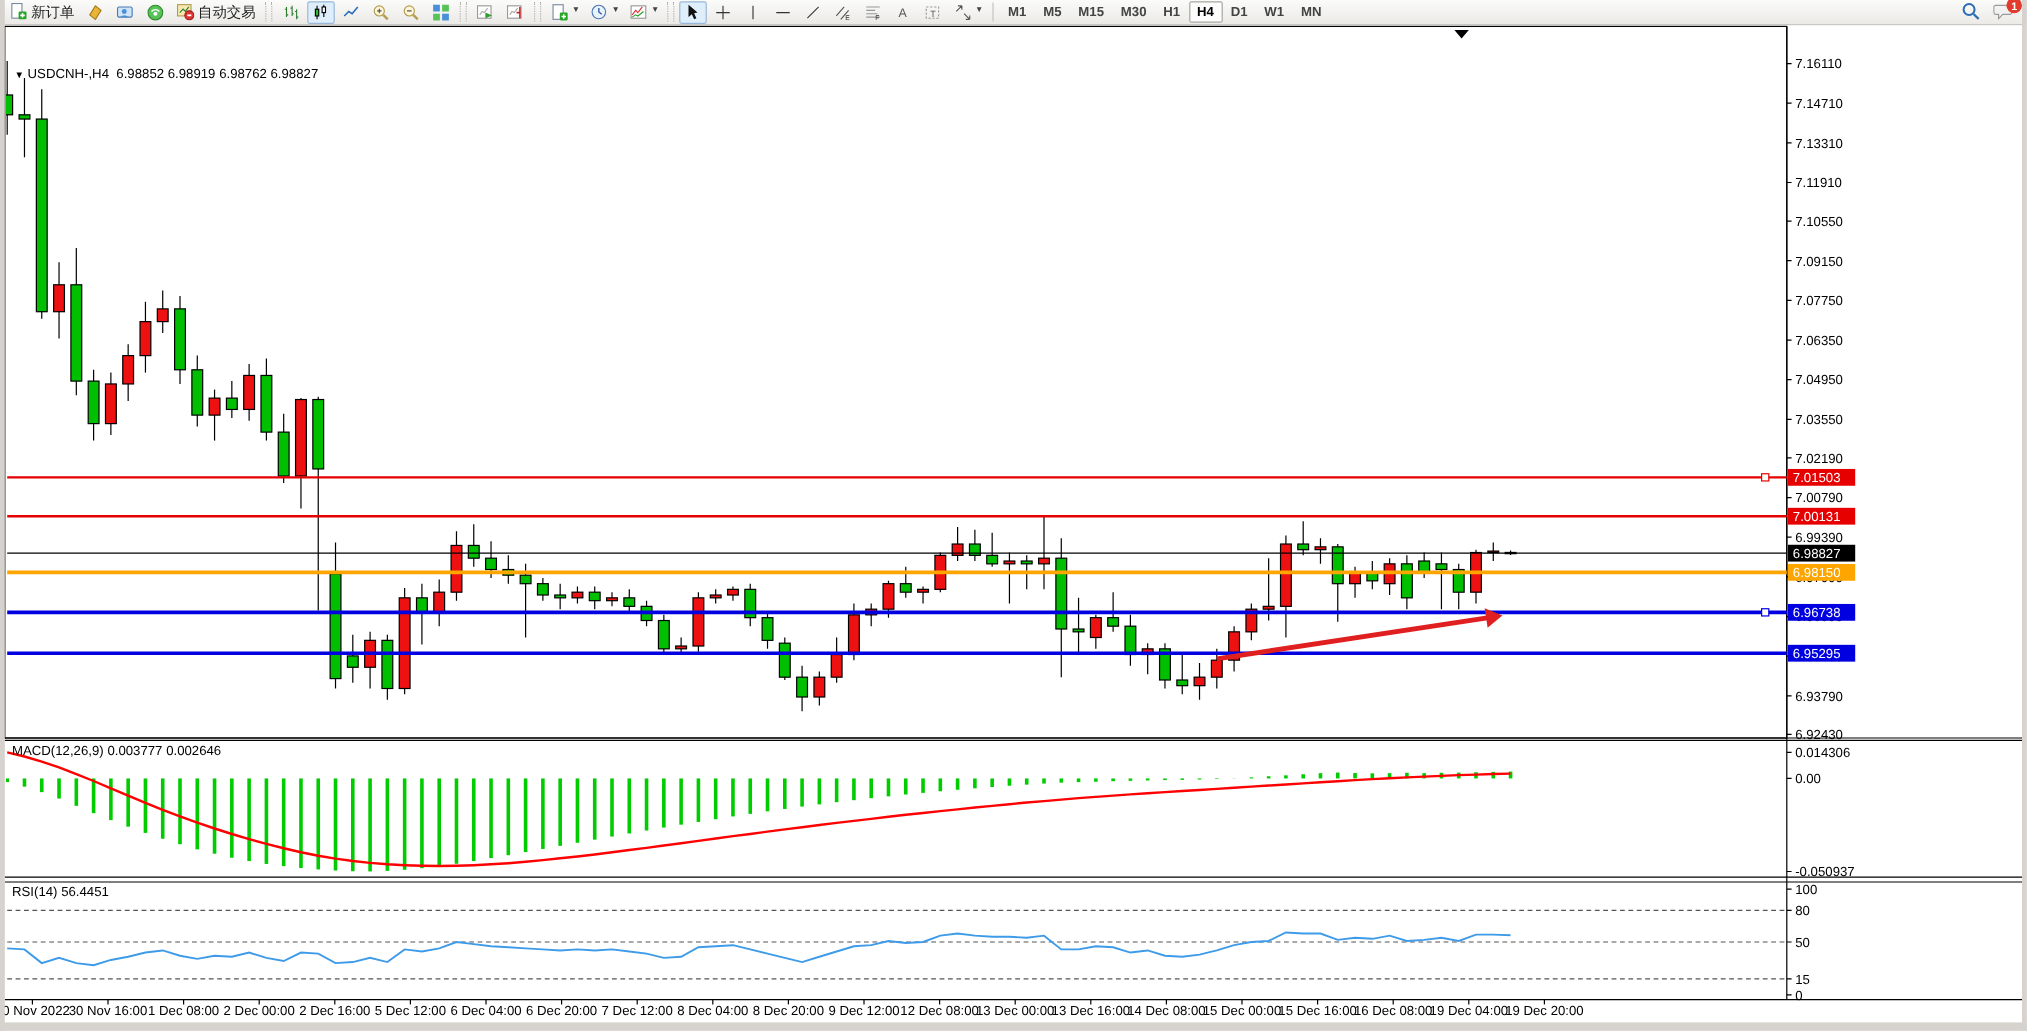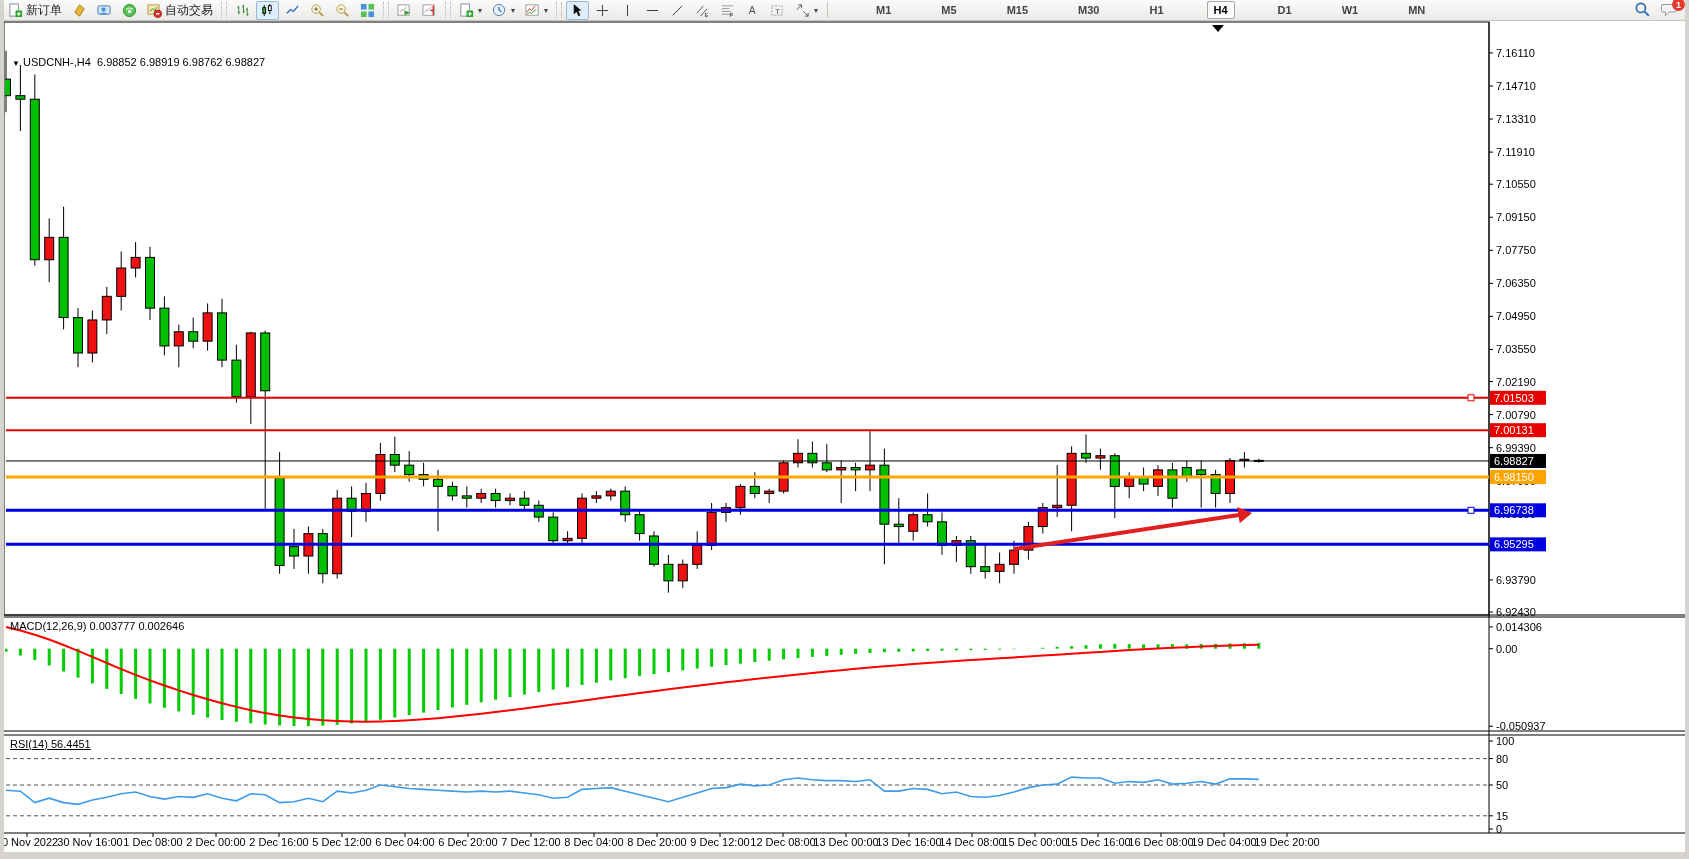--- a/index.html
+++ b/index.html
@@ -6,27 +6,27 @@
   body{width:1689px;height:859px;overflow:hidden;background:#fff;
        font-family:"Liberation Sans",sans-serif;position:relative;}
   
   .frame-left{position:absolute;left:0;top:0;width:4px;height:859px;background:#d6d3ce;}
   .frame-right{position:absolute;right:0;top:0;width:4px;height:859px;background:#d6d3ce;}
   .frame-bottom{position:absolute;left:0;top:852px;width:1689px;height:7px;background:#d6d3ce;}
   
   .toolbar{position:absolute;left:0;top:0;width:1689px;height:21px;
            background:linear-gradient(#fbfbfa,#ebeae7);border-bottom:1px solid #c9c7c3;
            display:flex;align-items:center;gap:2px;padding-left:4px;box-sizing:border-box;font-size:12px;color:#222;}
-  .tb-btn{display:inline-flex;align-items:center;gap:3px;padding:1px 3px;border:1px solid transparent;border-radius:2px;cursor:default;}
+  .tb-btn{display:inline-flex;align-items:flex-start;gap:3px;padding:1px 3px;border:1px solid transparent;border-radius:2px;cursor:default;}
   .tb-btn.pressed{background:#dfeefb;border:1px solid #9ab8d8;}
   .tb-sep{width:1px;height:16px;background:#c6c4c0;margin:0 3px;}
   .tb-grip{width:4px;height:16px;border-left:1px dotted #b5b3af;border-right:1px dotted #b5b3af;margin:0 2px;}
   .tb-caret{font-size:8px;color:#444;margin-left:1px;}
   .tf-group{display:flex;align-items:center;}
-  .tf-btn{font-size:11px;font-weight:bold;color:#444;padding:2px 6px;border:1px solid transparent;border-radius:2px;margin-left:36px;}
+  .tf-btn{font-size:11px;font-weight:bold;color:#444;padding:2px 6px;border:1px solid transparent;border-radius:2px;}
   .tf-btn.active{background:#fdfdfd;border:1px solid #a8a6a2;color:#000;}
   .tb-right{position:absolute;right:10px;top:1px;display:flex;align-items:center;gap:10px;}
   .chat-wrap{position:relative;}
   .chat-badge{position:absolute;right:-6px;top:-3px;background:#e23b2e;color:#fff;border-radius:50%;
               width:13px;height:13px;font-size:9px;font-weight:bold;display:flex;align-items:center;justify-content:center;}
   
   .chart-title{position:absolute;left:12px;top:26px;font-size:11px;color:#000;margin-top:30px;}
   .chart-title b{font-weight:normal;}
   .panel-label{position:absolute;left:10px;font-size:11px;color:#000;}
   svg text{font-family:"Liberation Sans",sans-serif;}
@@ -656,20 +656,20 @@
   <span>6.98919</span>
   <span>6.98762</span>
   <span>6.98827</span>
 </div>
 
 <div class="panel-label" style="top:620px;">
   <span>MACD(12,26,9)</span>
   <span>0.003777</span>
   <span>0.002646</span>
 </div>
-<div class="panel-label" style="top:738px;text-decoration:underline;">
+<div class="panel-label" style="top:738px;">
   <span>RSI(14)</span>
   <span>56.4451</span>
 </div>
 
 <div class="frame-left"></div>
 <div class="frame-right"></div>
 <div class="frame-bottom"></div>
 
 </body></html>

